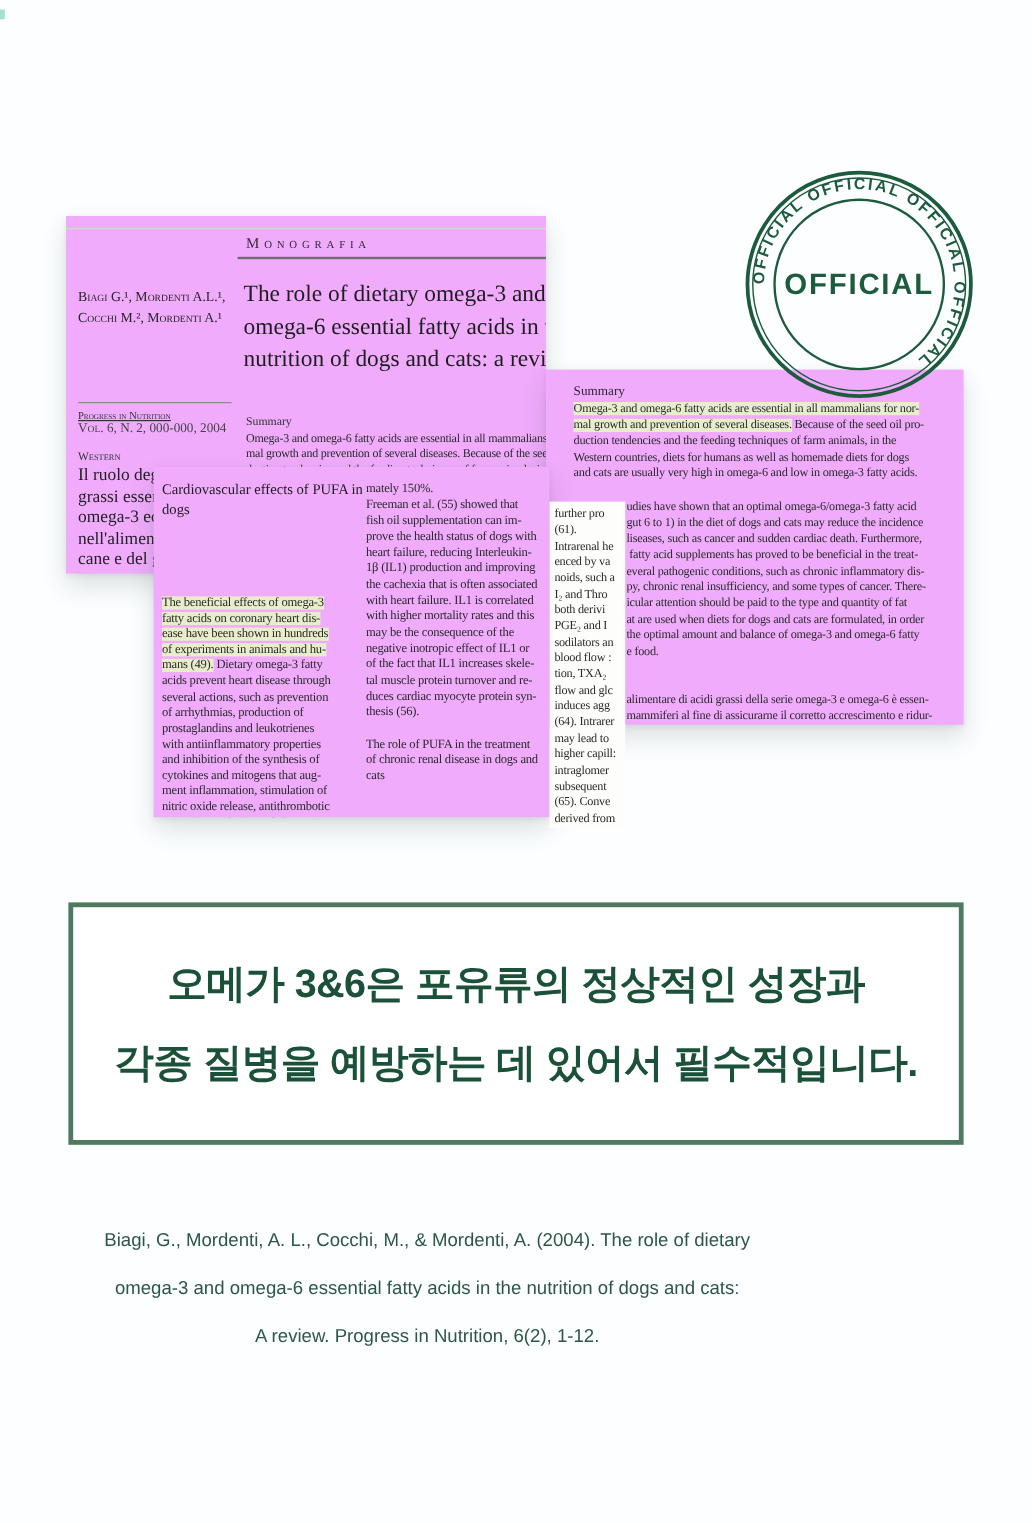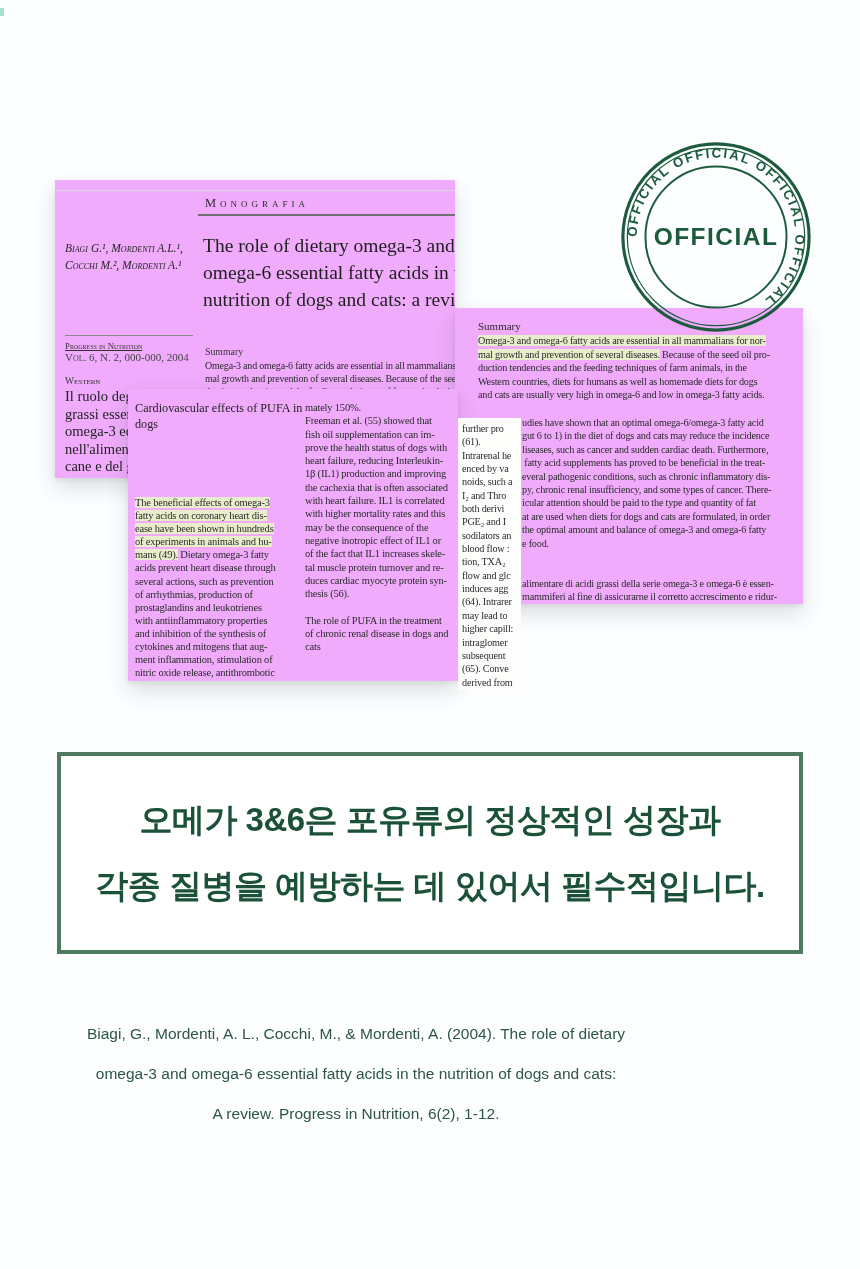--- a/index.html
+++ b/index.html
@@ -12,21 +12,21 @@
   .preline{white-space:pre-line;}
 
   
   .corner-mark{left:0;top:8px;width:4px;height:8px;background:#8fd8c8;opacity:.8;}
 
   
   .paper-a{left:55px;top:180px;width:400px;height:298px;z-index:1;overflow:hidden;}
   .a-topline{left:0;top:10px;width:400px;height:1px;background:#d4d9d9;}
   .a-mono{left:150px;top:16px;font-variant:small-caps;letter-spacing:4px;font-size:12.5px;color:#2e2e2e;}
   .a-monoline{left:143px;top:34px;width:257px;height:1.5px;background:#6f6f6f;}
-  .a-authors{left:10px;top:60px;font-variant:small-caps;font-size:11.5px;line-height:16.5px;color:#262626;font-style:italic;}
+  .a-authors{left:10px;top:60px;font-variant:small-caps;font-size:11.5px;line-height:16.5px;color:#262626;}
   .a-title{left:148px;top:53px;font-size:19.5px;line-height:26.8px;color:#1e1e1e;}
   .a-leftline{left:10px;top:155px;width:128px;height:1px;background:#8a8a8a;}
   .a-prog{left:10px;top:161px;font-variant:small-caps;font-size:8.8px;color:#333;text-decoration:underline;}
   .a-vol{left:10px;top:171px;font-variant:small-caps;font-size:11px;color:#444;}
   .a-titolo{left:10px;top:196px;font-variant:small-caps;font-size:9.5px;color:#333;}
   .a-ital{left:10px;top:208px;font-size:14.5px;line-height:17.6px;color:#222;}
   .a-sumlab{left:150px;top:166px;font-size:9.8px;color:#333;}
   .a-sumtext{left:150px;top:179px;font-size:10px;line-height:13px;letter-spacing:-0.2px;color:#2b2b2b;}
 
   

